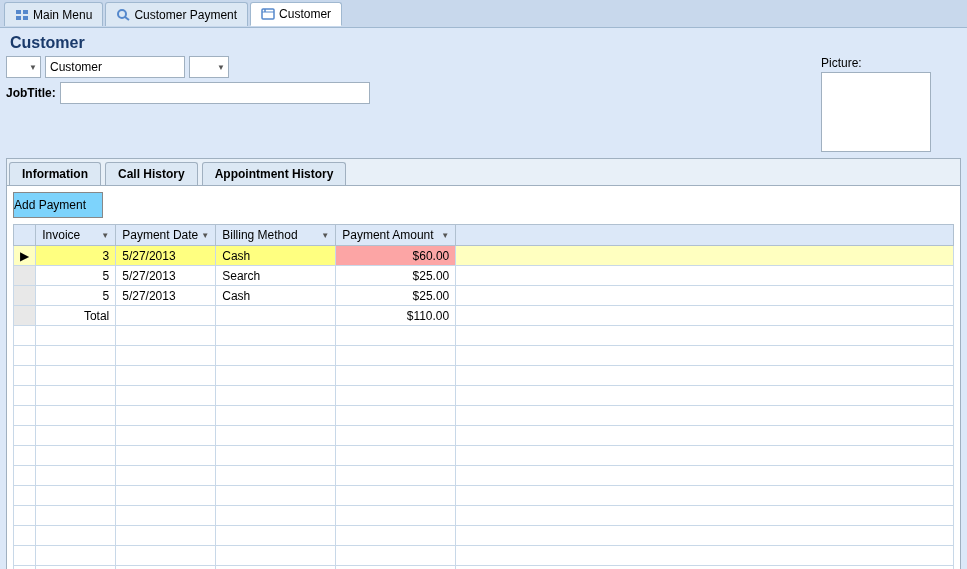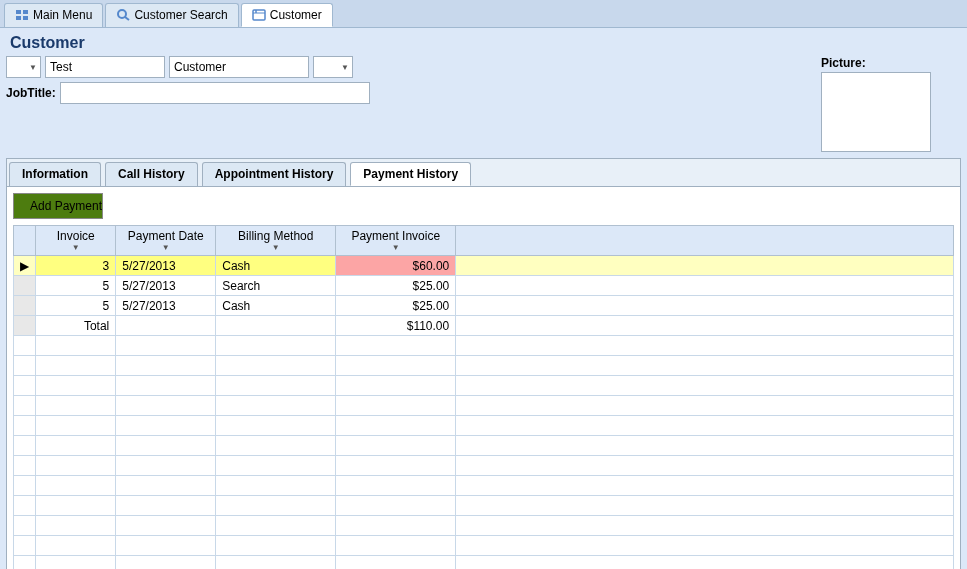--- a/index.html
+++ b/index.html
@@ -1,58 +1,58 @@
 <!DOCTYPE html>
 <html><head>
   <meta charset="utf-8">
   <style>
     * { box-sizing: border-box; margin: 0; padding: 0; font-family: 'Segoe UI', Tahoma, Arial, sans-serif; font-size: 12px; }
     body { background: #d4e0f0; width: 967px; height: 569px; overflow: hidden; }
 
     
-    .top-tabs { display: flex; align-items: center; background: #c8d8ec; border-bottom: 1px solid #a0b8d0; padding: 2px 4px 0; height: 28px; }
+    .top-tabs { display: flex; background: #c8d8ec; border-bottom: 1px solid #a0b8d0; padding: 2px 4px 0; height: 28px; }
     .top-tab { display: flex; align-items: center; gap: 4px; padding: 2px 10px; border: 1px solid #a0b8d0; border-bottom: none; border-radius: 3px 3px 0 0; background: #dce8f4; cursor: pointer; height: 24px; margin-right: 2px; }
     .top-tab.active { background: #ffffff; border-bottom: 1px solid #ffffff; z-index: 1; }
 
     
     .main-content { background: #dce8f8; padding: 6px; height: calc(569px - 28px); display: flex; flex-direction: column; }
     .customer-title { font-size: 16px; font-weight: bold; color: #1a3a6b; margin-left: 4px; }
 
     
     .form-area { display: flex; gap: 8px; margin-bottom: 6px; }
     .form-left { flex: 1; display: flex; flex-direction: column; gap: 4px; }
     .form-row { display: flex; align-items: center; gap: 4px; }
     .dropdown-small { width: 35px; height: 22px; border: 1px solid #a0b0c0; background: white; display: flex; align-items: center; justify-content: space-between; padding: 0 3px; cursor: pointer; }
     .dropdown-arrow { font-size: 8px; color: #555; }
     .text-input { border: 1px solid #a0b0c0; background: white; height: 22px; padding: 0 4px; }
     .input-firstname { width: 120px; }
     .input-lastname { width: 140px; }
     .input-dropdown-suffix { width: 40px; height: 22px; border: 1px solid #a0b0c0; background: white; display: flex; align-items: center; justify-content: space-between; padding: 0 3px; }
     .label-jobtitle { font-weight: bold; white-space: nowrap; }
     .input-jobtitle { width: 310px; }
     .picture-area { width: 140px; display: flex; flex-direction: column; align-items: flex-start; }
-    .picture-label { font-weight: bold; margin-bottom: 2px; }
+    .picture-label { font-weight: normal; margin-bottom: 2px; }
     .picture-box { width: 110px; height: 80px; background: white; border: 1px solid #a0b0c0; }
 
     
     .inner-tabs-container { background: white; border: 1px solid #a0b0c0; flex: 1; display: flex; flex-direction: column; }
     .inner-tabs { display: flex; background: #e8f0f8; border-bottom: 1px solid #a0b0c0; }
     .inner-tab { padding: 4px 12px; border: 1px solid #a0b0c0; border-bottom: none; margin: 3px 2px 0; border-radius: 3px 3px 0 0; background: #dce8f4; cursor: pointer; font-weight: bold; }
     .inner-tab.active { background: white; border-bottom: 1px solid white; }
 
     
     .tab-content { flex: 1; display: flex; flex-direction: column; padding: 6px; background: white; overflow: hidden; }
 
     
-    .add-payment-btn { width: 90px; height: 26px; border: 1px solid #888; background: #4d7c0f; cursor: pointer; display: flex; align-items: center; justify-content: flex-end; margin-bottom: 6px; }
+    .add-payment-btn { width: 90px; height: 26px; border: 1px solid #888; background: #7dd3fc; cursor: pointer; display: flex; align-items: center; justify-content: flex-start; margin-bottom: 6px; }
 
     
     .payment-table { width: 100%; border-collapse: collapse; flex: 1; }
     .payment-table th { background: #dce8f8; border: 1px solid #b0c0d0; padding: 3px 6px; text-align: center; font-weight: normal; cursor: pointer; white-space: nowrap; }
-    .payment-table th .col-header { display: flex; align-items: center; justify-content: space-between; flex-direction: column; }
+    .payment-table th .col-header { display: flex; align-items: center; justify-content: space-between; }
     .payment-table td { border: 1px solid #c8d8e8; padding: 2px 6px; height: 20px; }
     .payment-table tr.selected td { background: #ffffc0; }
     .payment-table .col-invoice { width: 80px; text-align: right; }
     .payment-table .col-date { width: 100px; }
     .payment-table .col-method { width: 120px; }
     .payment-table .col-amount { width: 120px; text-align: right; }
     .payment-table .row-total td { font-weight: normal; }
     .payment-table .row-total .col-invoice { text-align: right; }
     .payment-table .empty-row td { height: 20px; }
     .sort-arrow { font-size: 8px; color: #555; }
@@ -77,21 +77,21 @@
     </span>
     <span>Main Menu</span>
   </div>
   <div class="top-tab">
     <span style="display:inline-block;width:14px;height:12px;">
       <svg width="14" height="12" viewBox="0 0 14 12">
         <circle cx="6" cy="5" r="4" stroke="#5588cc" stroke-width="2" fill="none"></circle>
         <line x1="9" y1="8" x2="13" y2="11" stroke="#5588cc" stroke-width="2"></line>
       </svg>
     </span>
-    <span>Customer Search</span>
+    <span>Customer Payment</span>
   </div>
   <div class="top-tab active">
     <span style="display:inline-block;width:14px;height:12px;">
       <svg width="14" height="12" viewBox="0 0 14 12">
         <rect x="1" y="1" width="12" height="10" rx="1" stroke="#5588cc" stroke-width="1.5" fill="none"></rect>
         <line x1="1" y1="4" x2="13" y2="4" stroke="#5588cc" stroke-width="1"></line>
         <line x1="4" y1="1" x2="4" y2="4" stroke="#5588cc" stroke-width="1.5"></line>
       </svg>
     </span>
     <span>Customer</span>
@@ -104,21 +104,20 @@
     <span class="customer-title">Customer</span>
   </div>
 
   <div class="form-area">
     <div class="form-left">
       <div class="form-row">
         <div class="dropdown-small">
           <span></span>
           <span class="dropdown-arrow">▼</span>
         </div>
-        <input type="text" class="text-input input-firstname" value="Test" style="">
         <input type="text" class="text-input input-lastname" value="Customer" style="">
         <div class="input-dropdown-suffix">
           <span></span>
           <span class="dropdown-arrow">▼</span>
         </div>
       </div>
       <div class="form-row">
         <span class="label-jobtitle">JobTitle:</span>
         <input type="text" class="text-input input-jobtitle" style="">
       </div>
@@ -132,23 +131,20 @@
   <div class="inner-tabs-container">
     <div class="inner-tabs">
       <div class="inner-tab">
         <span>Information</span>
       </div>
       <div class="inner-tab">
         <span>Call History</span>
       </div>
       <div class="inner-tab">
         <span>Appointment History</span>
-      </div>
-      <div class="inner-tab active">
-        <span>Payment History</span>
       </div>
     </div>
 
     <div class="tab-content">
       <button class="add-payment-btn">
         <span>Add Payment</span>
       </button>
 
       <div class="table-wrapper">
         <table class="payment-table">
@@ -168,21 +164,21 @@
                 </div>
               </th>
               <th class="col-method">
                 <div class="col-header">
                   <span>Billing Method</span>
                   <span class="sort-arrow">▼</span>
                 </div>
               </th>
               <th class="col-amount">
                 <div class="col-header">
-                  <span>Payment Invoice</span>
+                  <span>Payment Amount</span>
                   <span class="sort-arrow">▼</span>
                 </div>
               </th>
               <th style="flex:1;"></th>
             </tr>
           </thead>
           <tbody id="table-body">
 
             <tr class="selected">
               <td class="row-indicator row-selected-indicator">▶</td>

